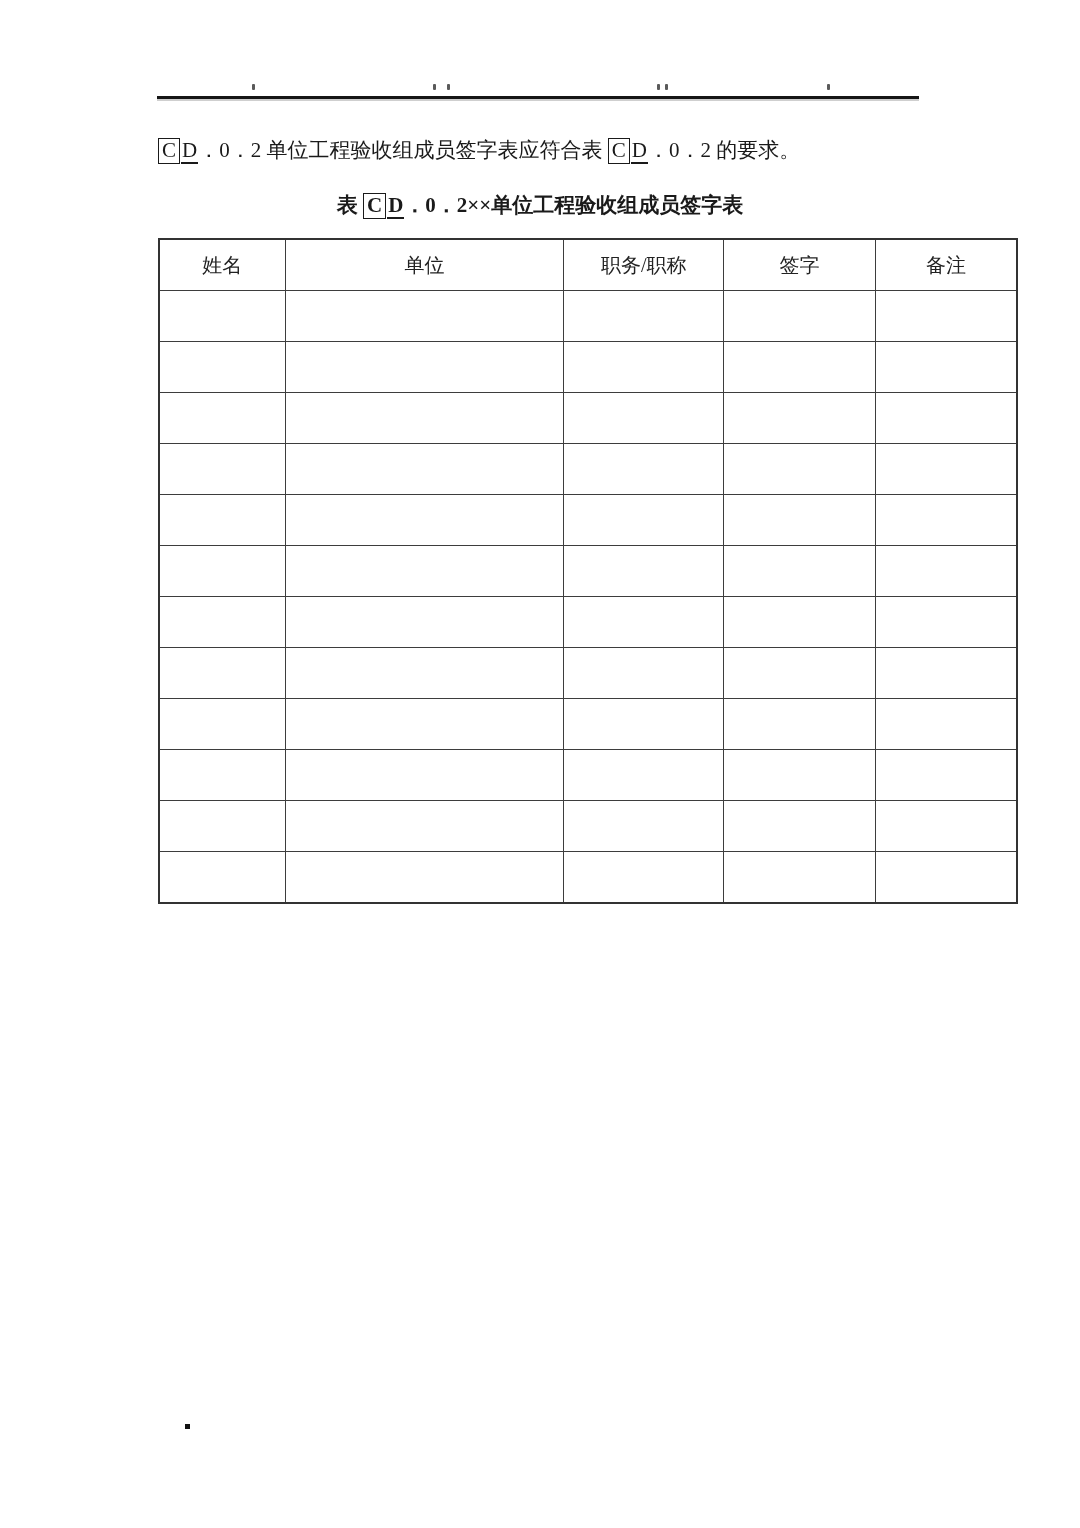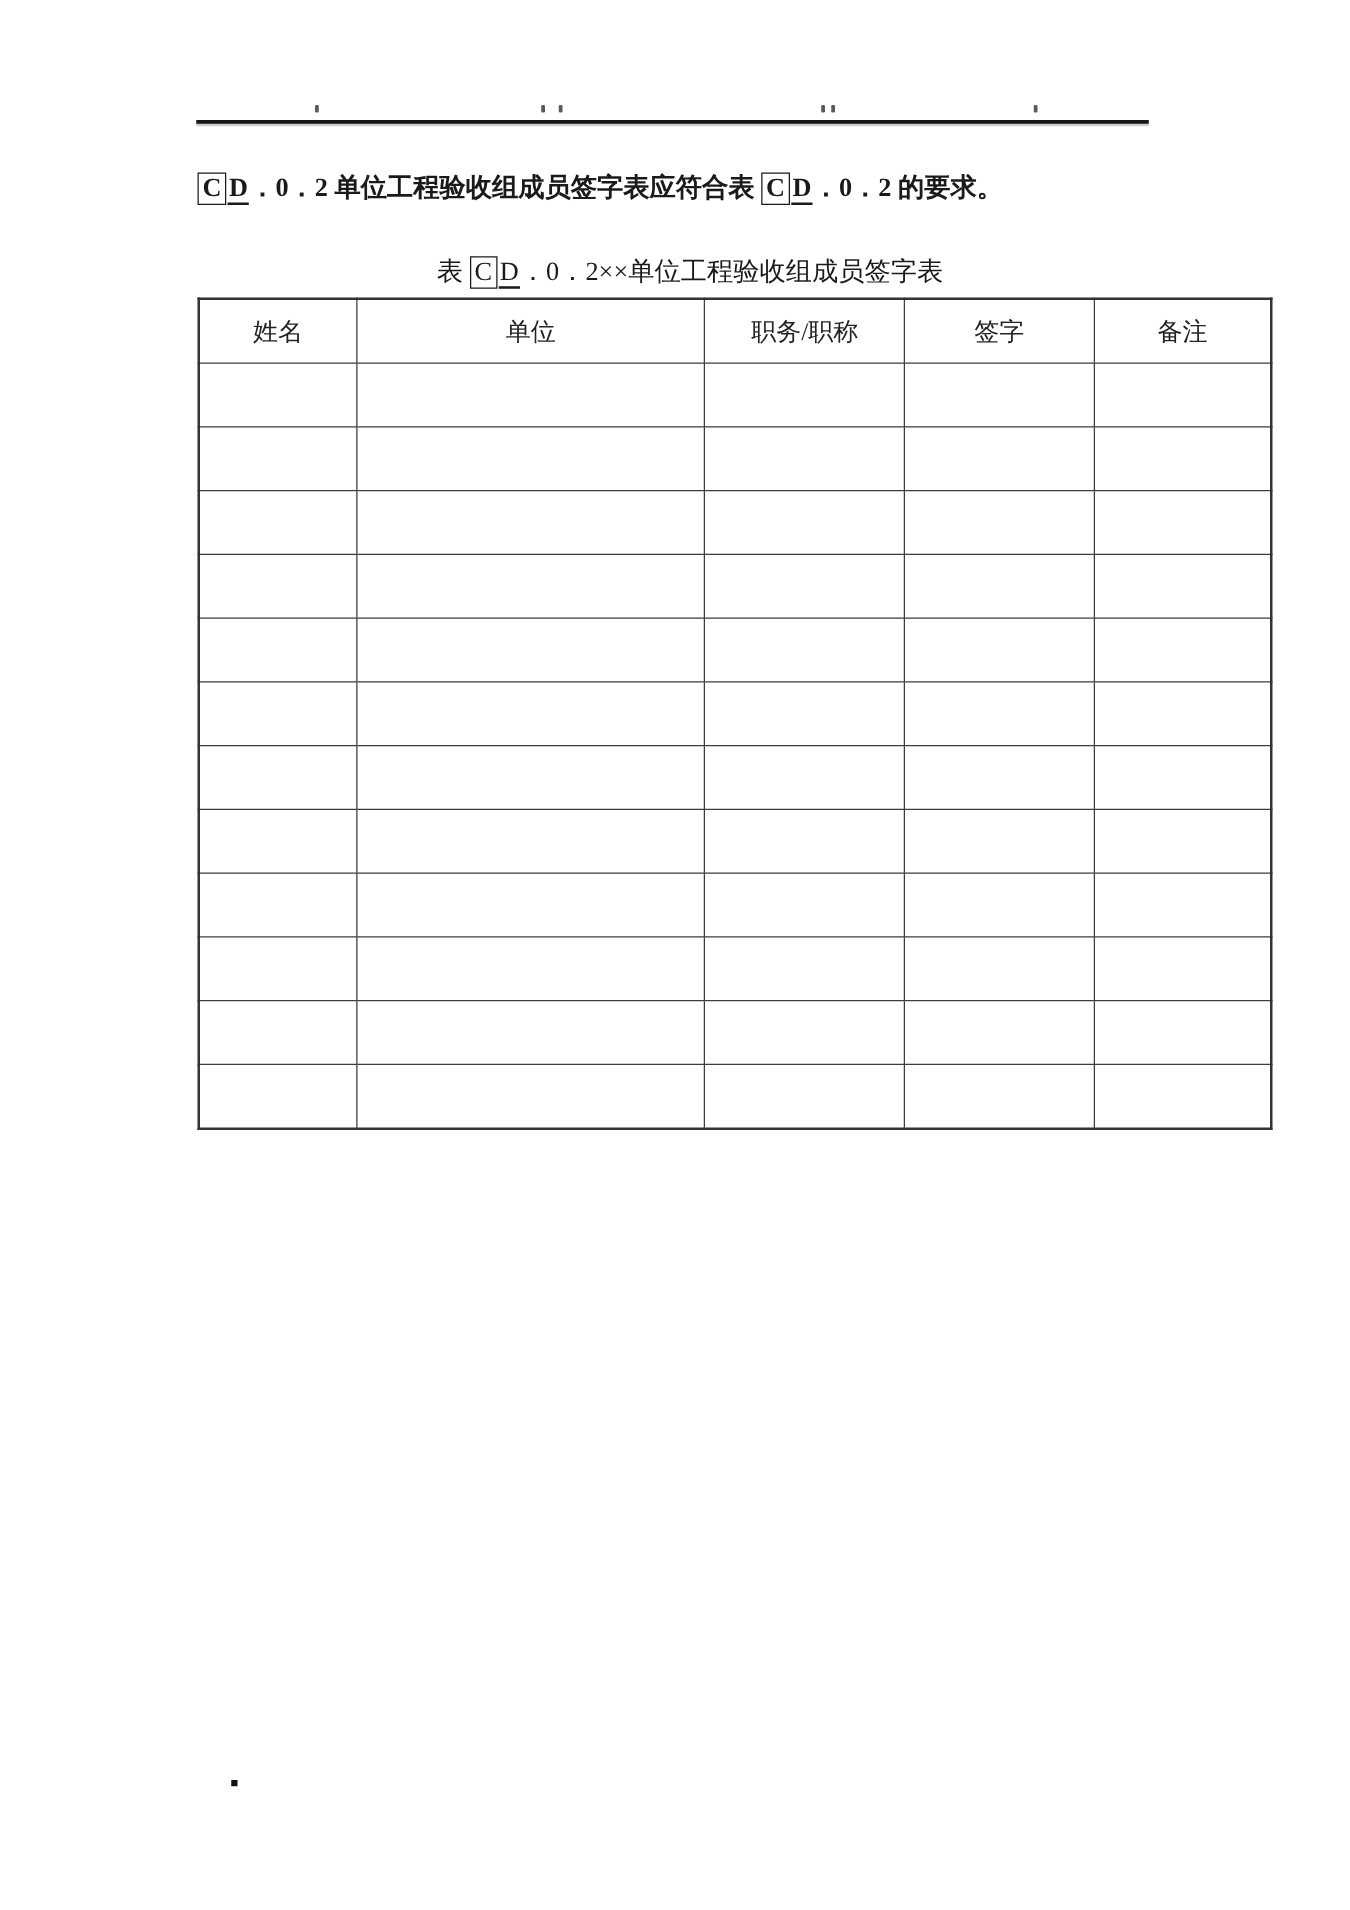--- a/index.html
+++ b/index.html
@@ -27,43 +27,42 @@
     border-radius:1px;
   }
   .para{
     position:absolute;
     left:158px; top:135px;
     width:800px;
     margin:0;
     font-size:21px;
     line-height:31px;
     white-space:nowrap;
-    font-weight:bold;
   }
   .boxed{
     display:inline-block;
     border:1.5px solid #1a1a1a;
     padding:0 3px 1px 3px;
     line-height:23px;
     margin-right:1px;
   }
   .und{
     display:inline-block;
     border-bottom:2px solid #1a1a1a;
     padding:0 1px;
     line-height:23px;
   }
   .table-title{
     position:absolute;
     left:158px; top:191px;
     width:764px;
-    margin:12px;
+    margin:0;
     text-align:center;
     font-size:21px;
-    font-weight:normal;
+    font-weight:bold;
     white-space:nowrap;
   }
   .table-title .boxed{border-width:1.5px;}
   table.sig{
     position:absolute;
     left:158px; top:238px;
     width:860px;
     border-collapse:collapse;
     table-layout:fixed;
     border:2.5px solid #333333;

